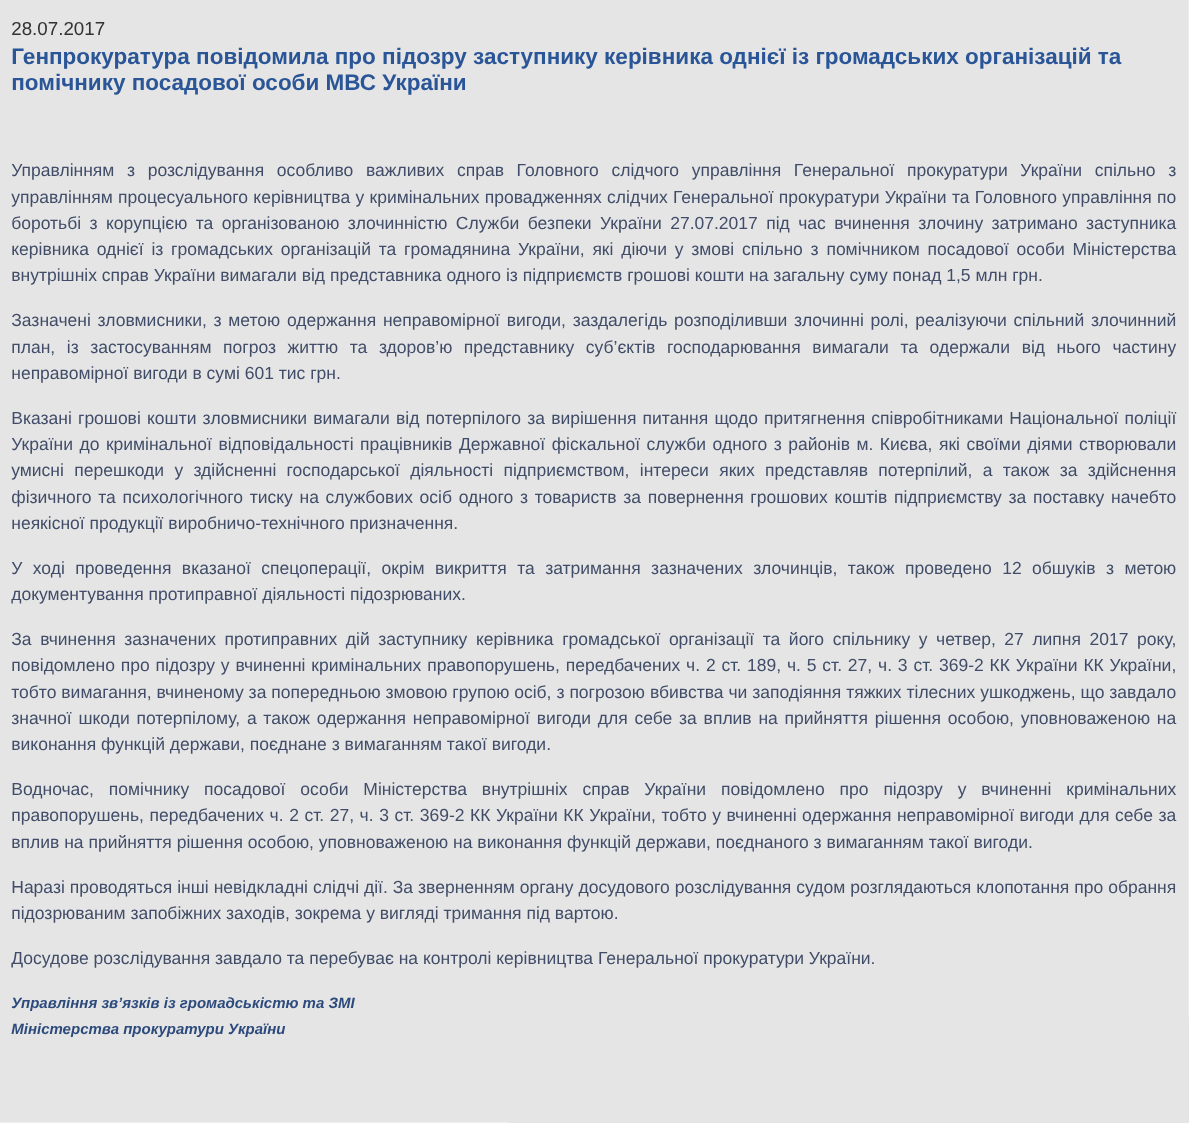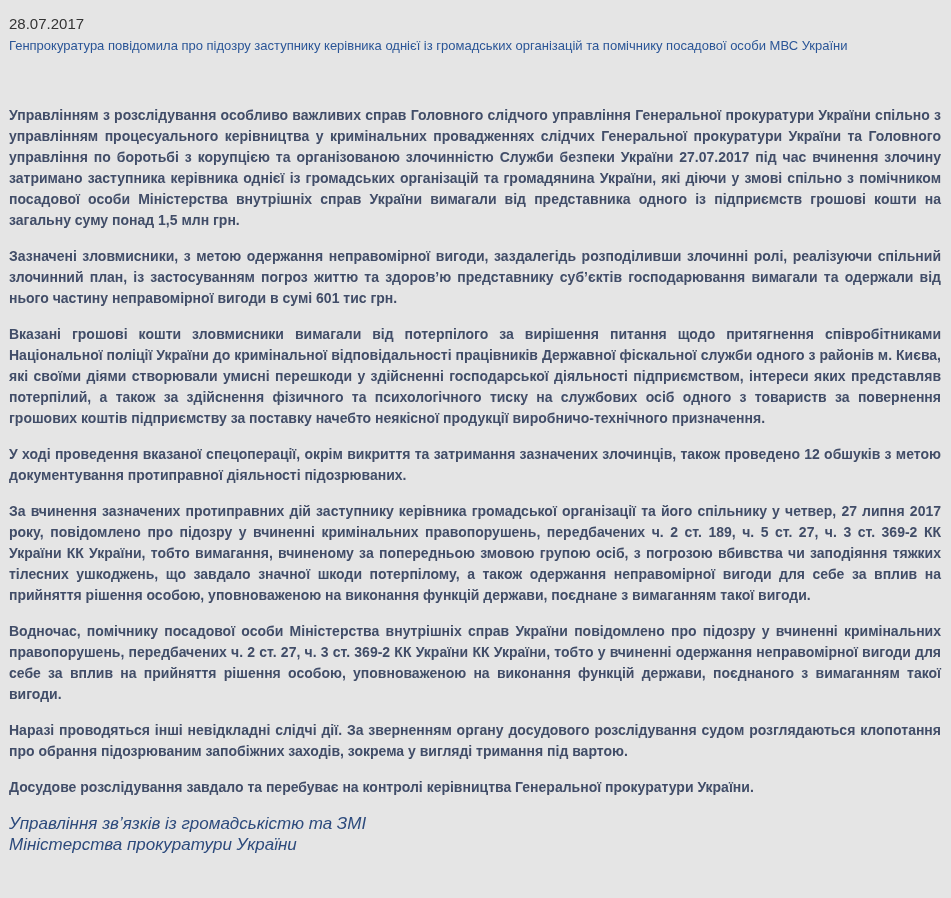--- a/index.html
+++ b/index.html
@@ -16,39 +16,38 @@
     font-family: "Liberation Sans", "DejaVu Sans", sans-serif;
   }
   .article-date {
     color: #333333;
     font-size: 15px;
     line-height: 21px;
     margin: 0 0 1px 0;
   }
   .article-title {
     color: #2a5597;
-    font-size: 13px;
-    font-weight: normal;
+    font-size: 18px;
+    font-weight: bold;
     line-height: 21px;
     margin: 0 0 49px 0;
     max-width: 940px;
   }
   .article-body p.para {
     color: #414d68;
     font-size: 14px;
     line-height: 21px;
     text-align: justify;
     margin: 0 0 15px 0;
-    font-weight: bold;
   }
   .article-signature {
     margin-top: 4px;
     color: #2c4a7c;
-    font-size: 17px;
-    font-weight: normal;
+    font-size: 12px;
+    font-weight: bold;
     font-style: italic;
     line-height: 21px;
   }
 </style>
 </head>
 <body>
 
 <div class="page">
 
   <div class="article-date">28.07.2017</div>

